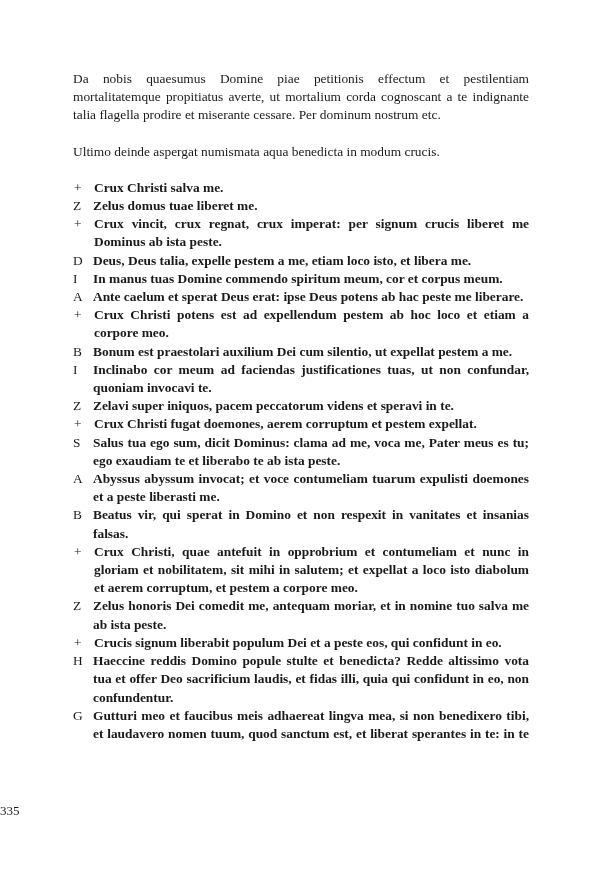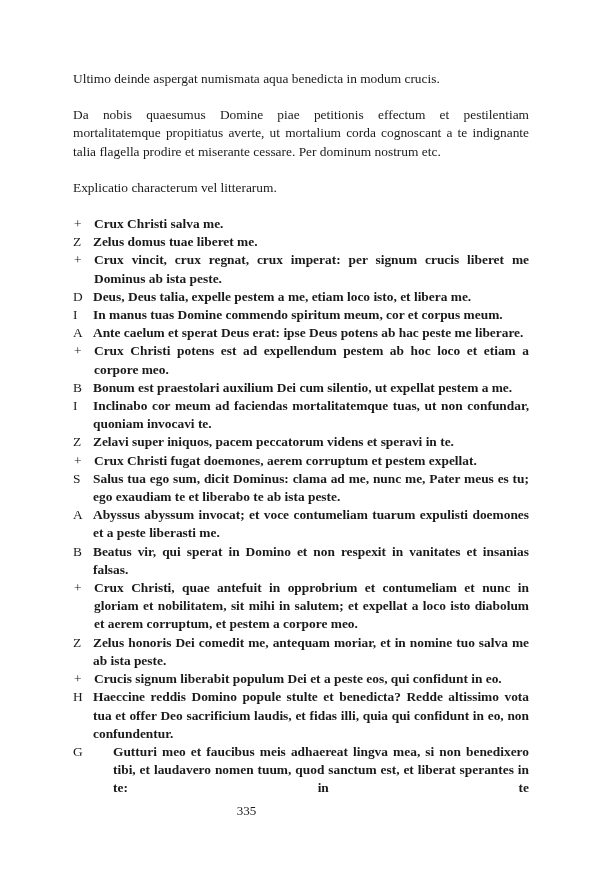--- a/index.html
+++ b/index.html
@@ -13,38 +13,37 @@
     font-size: 13.4px;
     line-height: 18.2px;
     color: #1a1a1a;
   }
   .para { margin: 0 0 18px 0; text-align: justify; }
   .list { margin: 0; padding: 0; list-style: none; }
   .entry { display: flex; align-items: flex-start; margin: 0; }
   .marker { width: 20px; flex: 0 0 20px; text-align: left; }
   .marker.plus { padding-left: 1px; }
   .entry-text { flex: 1; text-align: justify; font-weight: bold; }
-  .entry-text.last { text-align-last: justify; margin-left: 20px; }
+  .entry-text.last { text-align-last: justify; }
   .page-number {
     position: absolute;
     left: 0; width: 493px;
     top: 803px;
-    text-align: center;
+    text-align: left;
     font-family: "Liberation Serif", "DejaVu Serif", serif;
     font-size: 13px;
     color: #1a1a1a;
   }
 </style>
 </head>
 <body>
 
 <div class="page">
+  <p class="para">Da nobis quaesumus Domine piae petitionis effectum et pestilentiam mortalitatemque propitiatus averte, ut mortalium corda cognoscant a te indignante talia flagella prodire et miserante cessare. Per dominum nostrum etc.</p>
   <p class="para">Ultimo deinde aspergat numismata aqua benedicta in modum crucis.</p>
-  <p class="para">Da nobis quaesumus Domine piae petitionis effectum et pestilentiam mortalitatemque propitiatus averte, ut mortalium corda cognoscant a te indignante talia flagella prodire et miserante cessare. Per dominum nostrum etc.</p>
-  <p class="para">Explicatio characterum vel litterarum.</p>
 
   <div class="list">
     <div class="entry">
         <span class="marker plus">+</span>
         <span class="entry-text">Crux Christi salva me.</span>
       </div>
     <div class="entry">
         <span class="marker">Z</span>
         <span class="entry-text">Zelus domus tuae liberet me.</span>
       </div>
@@ -67,33 +66,33 @@
     <div class="entry">
         <span class="marker plus">+</span>
         <span class="entry-text">Crux Christi potens est ad expellendum pestem ab hoc loco et etiam a corpore meo.</span>
       </div>
     <div class="entry">
         <span class="marker">B</span>
         <span class="entry-text">Bonum est praestolari auxilium Dei cum silentio, ut expellat pestem a me.</span>
       </div>
     <div class="entry">
         <span class="marker">I</span>
-        <span class="entry-text">Inclinabo cor meum ad faciendas mortalitatemque tuas, ut non confundar, quoniam invocavi te.</span>
+        <span class="entry-text">Inclinabo cor meum ad faciendas justificationes tuas, ut non confundar, quoniam invocavi te.</span>
       </div>
     <div class="entry">
         <span class="marker">Z</span>
         <span class="entry-text">Zelavi super iniquos, pacem peccatorum videns et speravi in te.</span>
       </div>
     <div class="entry">
         <span class="marker plus">+</span>
         <span class="entry-text">Crux Christi fugat doemones, aerem corruptum et pestem expellat.</span>
       </div>
     <div class="entry">
         <span class="marker">S</span>
-        <span class="entry-text">Salus tua ego sum, dicit Dominus: clama ad me, nunc me, Pater meus es tu; ego exaudiam te et liberabo te ab ista peste.</span>
+        <span class="entry-text">Salus tua ego sum, dicit Dominus: clama ad me, voca me, Pater meus es tu; ego exaudiam te et liberabo te ab ista peste.</span>
       </div>
     <div class="entry">
         <span class="marker">A</span>
         <span class="entry-text">Abyssus abyssum invocat; et voce contumeliam tuarum expulisti doemones et a peste liberasti me.</span>
       </div>
     <div class="entry">
         <span class="marker">B</span>
         <span class="entry-text">Beatus vir, qui sperat in Domino et non respexit in vanitates et insanias falsas.</span>
       </div>
     <div class="entry">

